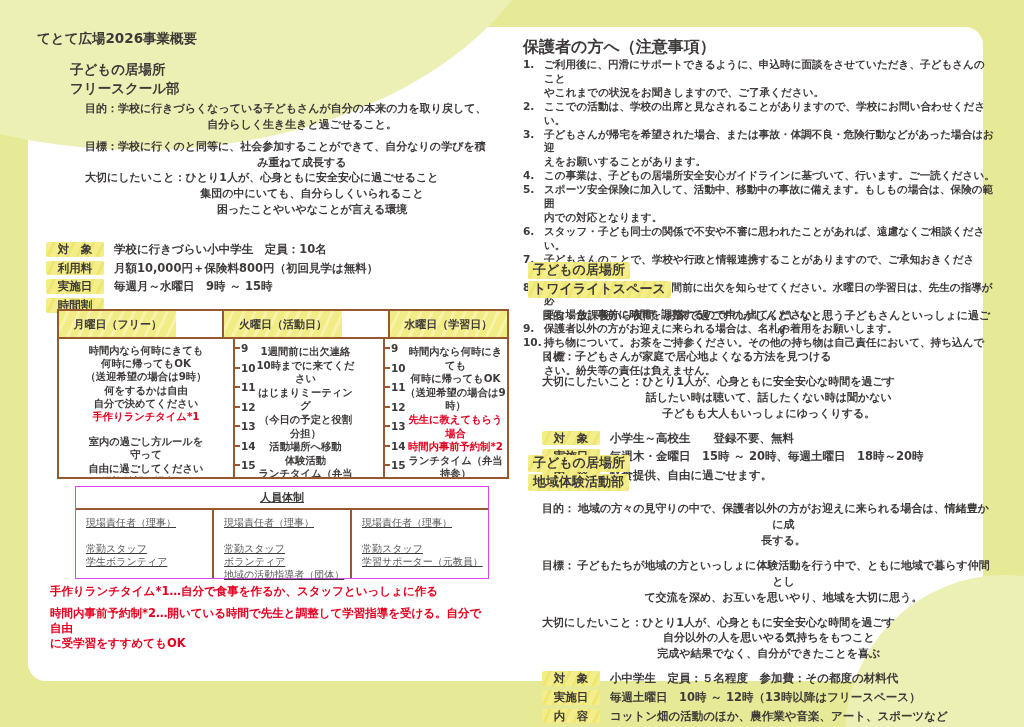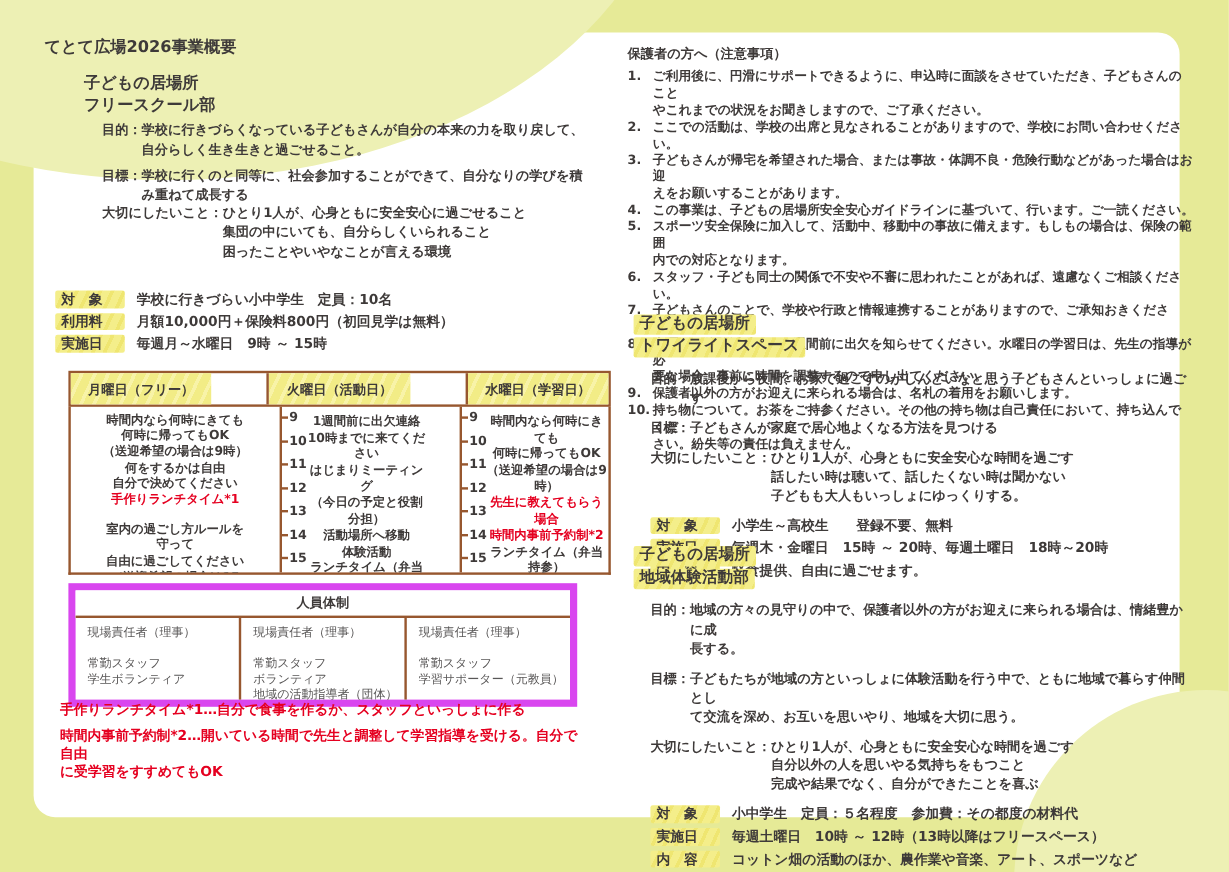--- a/index.html
+++ b/index.html
@@ -10,57 +10,57 @@
   .circle-br{position:absolute;left:845px;top:575px;width:320px;height:320px;border-radius:50%;background:#edf0b4;z-index:2;}
   .content{position:absolute;inset:0;z-index:3;}
   .abs{position:absolute;}
   .pre{white-space:pre-line;}
   .red{color:#e50020;}
   .hl{display:inline-block;padding:1px 5px;border-radius:2px;
       background:repeating-linear-gradient(115deg,#f4ee8a 0 6px,#efe671 6px 9px);}
   
   .doc-title{left:37px;top:30px;font-size:13.5px;}
   .fs-heading{left:70px;top:60px;font-size:13.5px;line-height:1.4;}
-  .kv{display:flex;font-size:11px;line-height:1.45;}
+  .kv{display:flex;font-size:11px;line-height:1.45;text-align:center;}
   .kv-l{flex:none;white-space:pre;}
   .fs-purpose{left:85px;top:101px;width:420px;}
   .fs-goal{left:85px;top:139px;width:420px;}
   .fs-values{left:85px;top:170px;width:420px;}
   .info{display:flex;flex-direction:column;gap:4px;}
   .info-row{display:flex;align-items:center;font-size:11.5px;line-height:1.1;}
-  .info-row .lab{width:48px;text-align:left;}
+  .info-row .lab{width:48px;text-align:center;}
   .info-row .val{margin-left:10px;white-space:pre;}
   .fs-info{left:46px;top:242px;}
   
   .sched{left:57px;top:309px;width:452px;}
   .sched-head{display:flex;border:2px solid #97572f;}
   .sched-head .hcell{flex:1;text-align:center;font-size:11px;padding:6px 0 5px;
       background:repeating-linear-gradient(115deg,#f2ec86 0 7px,#f8f3a8 7px 10px);}
   .sched-head .hcell + .hcell{border-left:2px solid #97572f;margin-left:46px;}
   .sched-body{display:flex;border:2px solid #97572f;border-top:none;height:138px;}
   .sched-body .bcell{flex:1;overflow:hidden;margin-left:26px;}
   .sched-body .bcell + .bcell{border-left:2px solid #97572f;}
   .mon{padding-top:5px;text-align:center;font-size:10.3px;line-height:13.2px;}
   .tl{display:flex;height:100%;}
   .tl-axis{flex:none;width:19px;position:relative;display:flex;flex-direction:column;
            justify-content:space-between;padding:4px 0 6px;}
   .tl-axis .hr{font-size:10.5px;line-height:11px;padding-left:6px;position:relative;}
   .tl-axis .hr::before{content:"";position:absolute;left:-2px;top:4px;width:7px;height:2px;background:#97572f;}
   .tl-prog{flex:1;padding-top:6px;text-align:center;font-size:10.3px;line-height:13.6px;}
   
-  .staff{left:57px;top:486px;width:412px;border:6px solid #d946ef;}
+  .staff{left:75px;top:486px;width:412px;border:1px solid #d946ef;text-decoration:underline;}
   .staff-title{text-align:center;font-size:11px;padding:3px 0;border-bottom:2px solid #97572f;background:#fff;}
   .staff-cols{display:flex;}
   .staff-col{flex:1;height:62px;padding:6px 0 0 10px;font-weight:normal;color:#595757;font-size:10px;line-height:13px;}
   .staff-col + .staff-col{border-left:2px solid #97572f;}
   .fn{font-size:11.5px;line-height:1.3;}
   .fn1{left:50px;top:584px;width:440px;}
   .fn2{left:50px;top:606px;width:440px;}
   
-  .gn-heading{left:523px;top:37px;font-size:11px;}
+  .gn-heading{left:523px;top:37px;font-size:16px;}
   .gn-list{left:523px;top:58px;width:472px;font-size:10.6px;line-height:13.9px;}
   .gn-item{display:flex;}
   .gn-item .n{flex:none;width:21px;}
   .gn-item .t{flex:1;}
   .section{position:absolute;}
   .sec-heading{font-size:13px;line-height:1.15;}
   .sec-heading .hl{display:table;margin-bottom:2px;}
   .sec-body{margin:10px 0 0 14px;}
   .sec-body .kv{margin-bottom:9px;width:450px;}
   .sec-info{margin-left:14px;}
@@ -104,20 +104,24 @@
         <span class="hl lab">対　象</span>
         <span class="val">学校に行きづらい小中学生　定員：10名</span>
       </div>
       <div class="info-row">
         <span class="hl lab">利用料</span>
         <span class="val">月額10,000円＋保険料800円（初回見学は無料）</span>
       </div>
       <div class="info-row">
         <span class="hl lab">実施日</span>
         <span class="val">毎週月～水曜日　9時 ～ 15時</span>
+      </div>
+      <div class="info-row">
+        <span class="hl lab">時間割</span>
+        <span class="val"></span>
       </div>
     </div>
 
     <div class="abs sched">
       <div class="sched-head">
         <div class="hcell">月曜日（フリー）</div>
         <div class="hcell">火曜日（活動日）</div>
         <div class="hcell">水曜日（学習日）</div>
       </div>
       <div class="sched-body">

